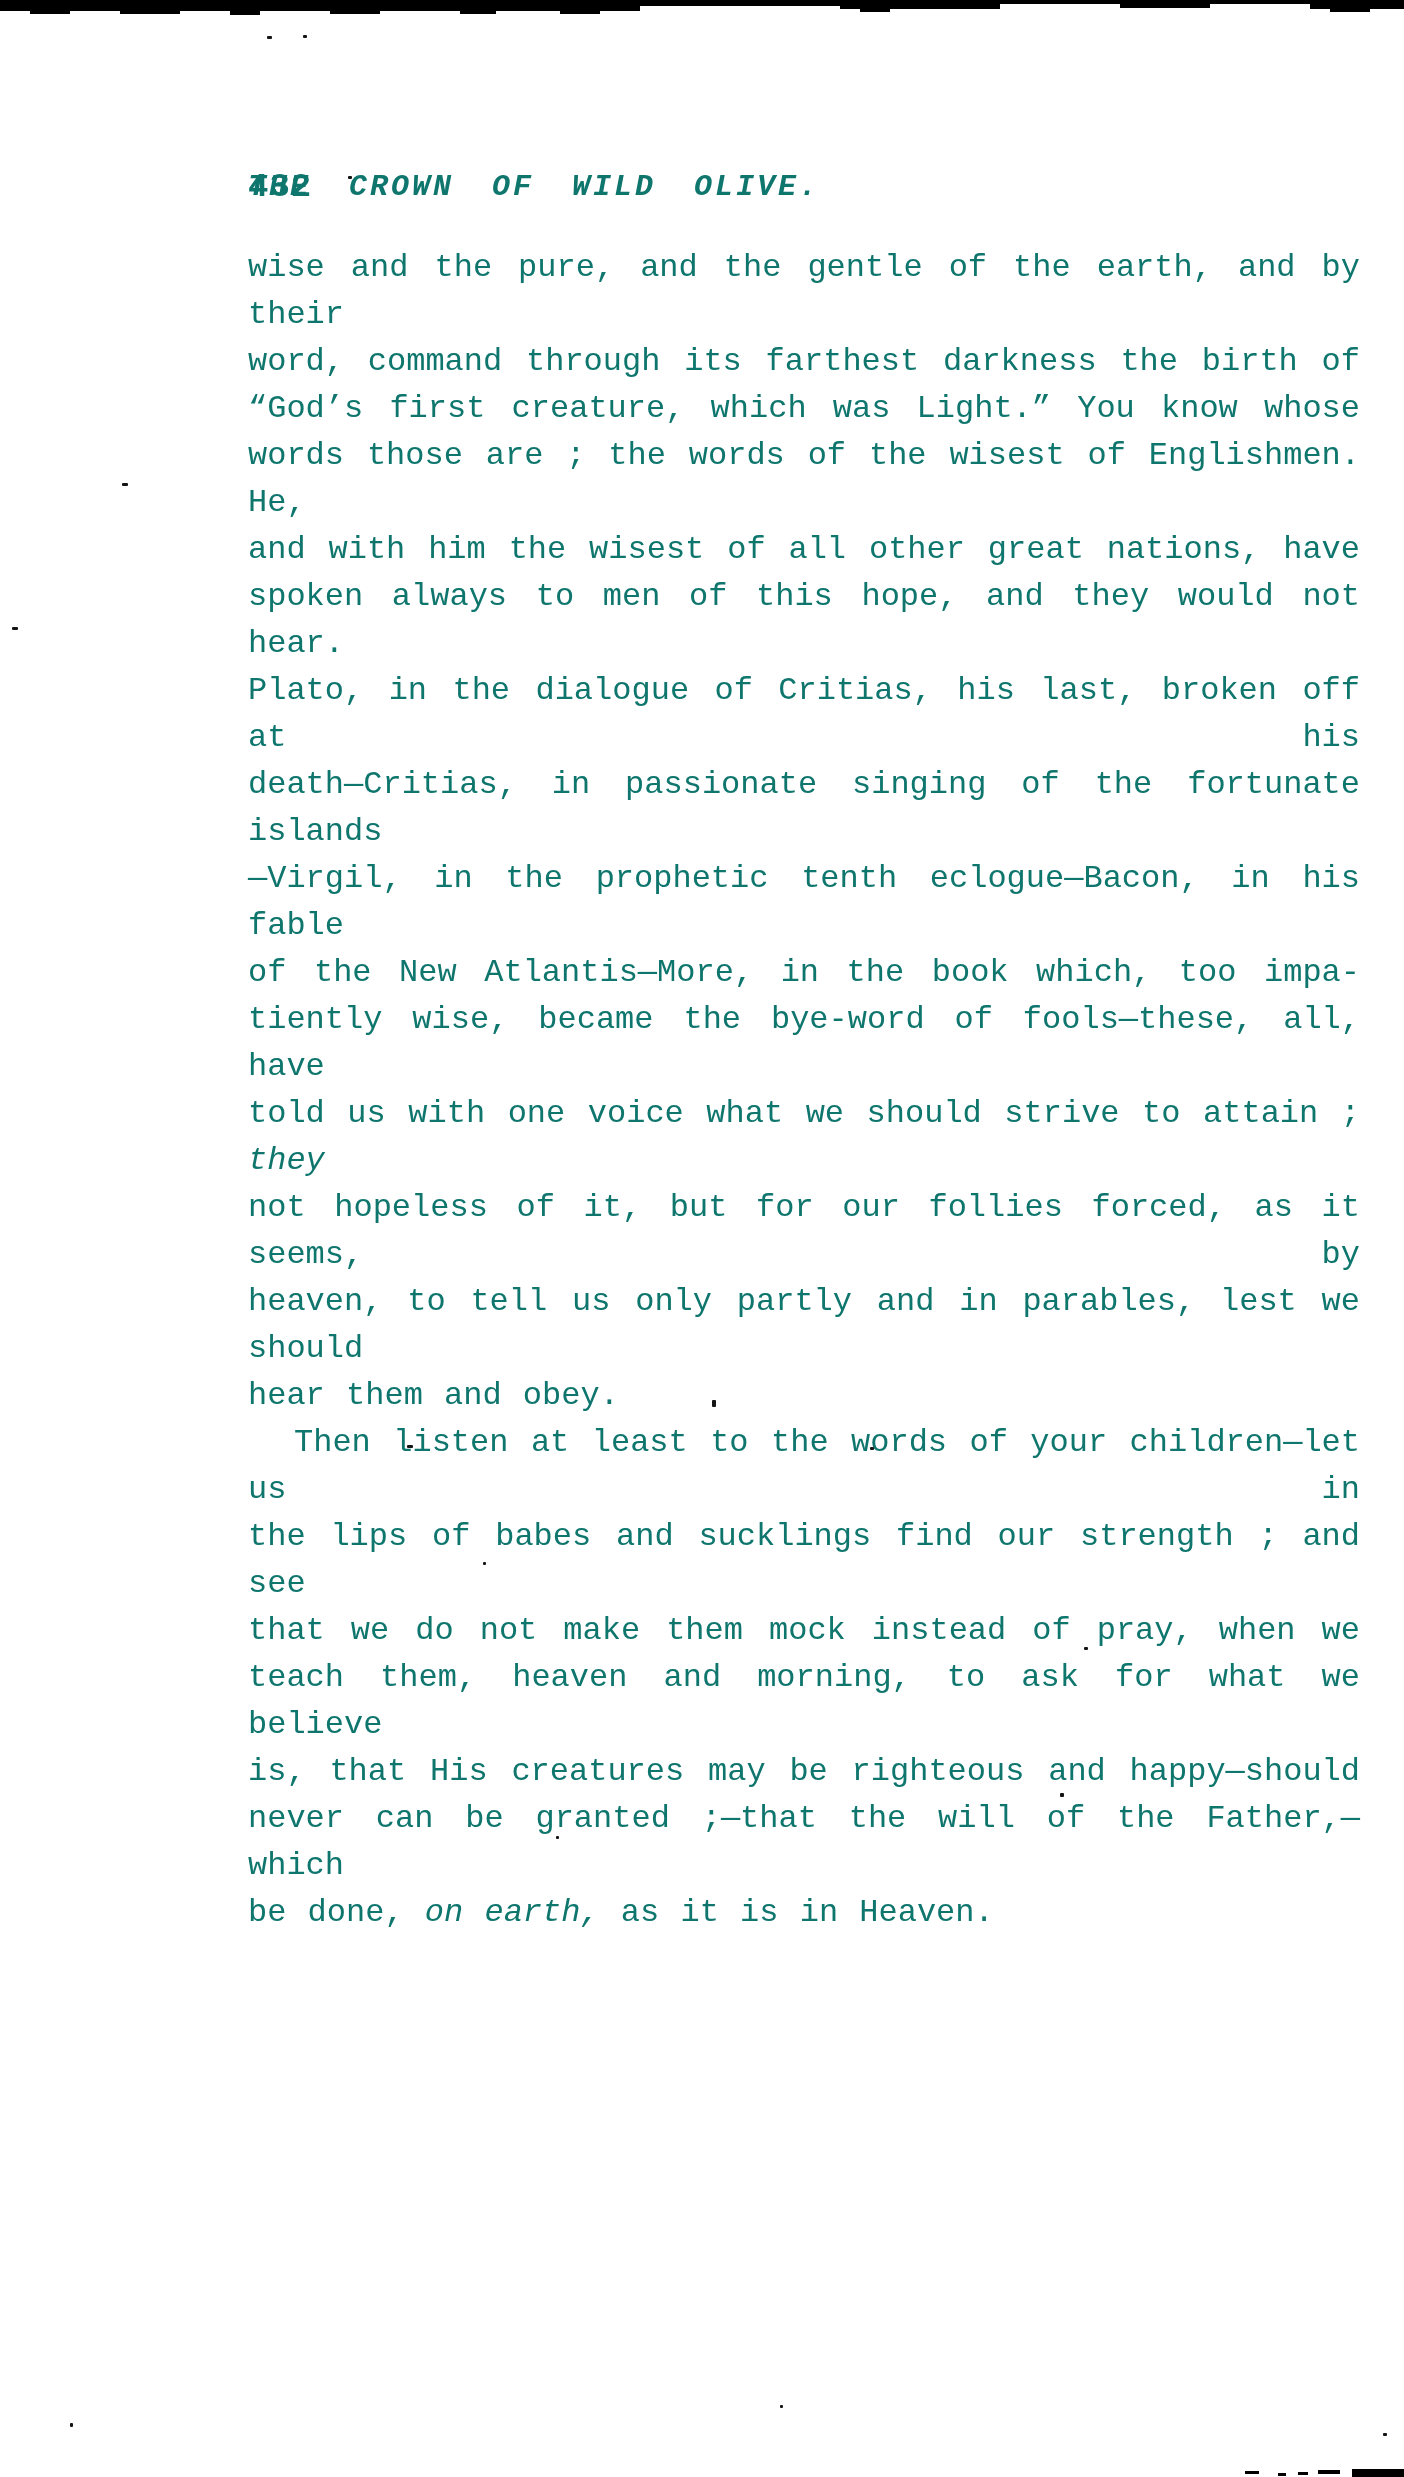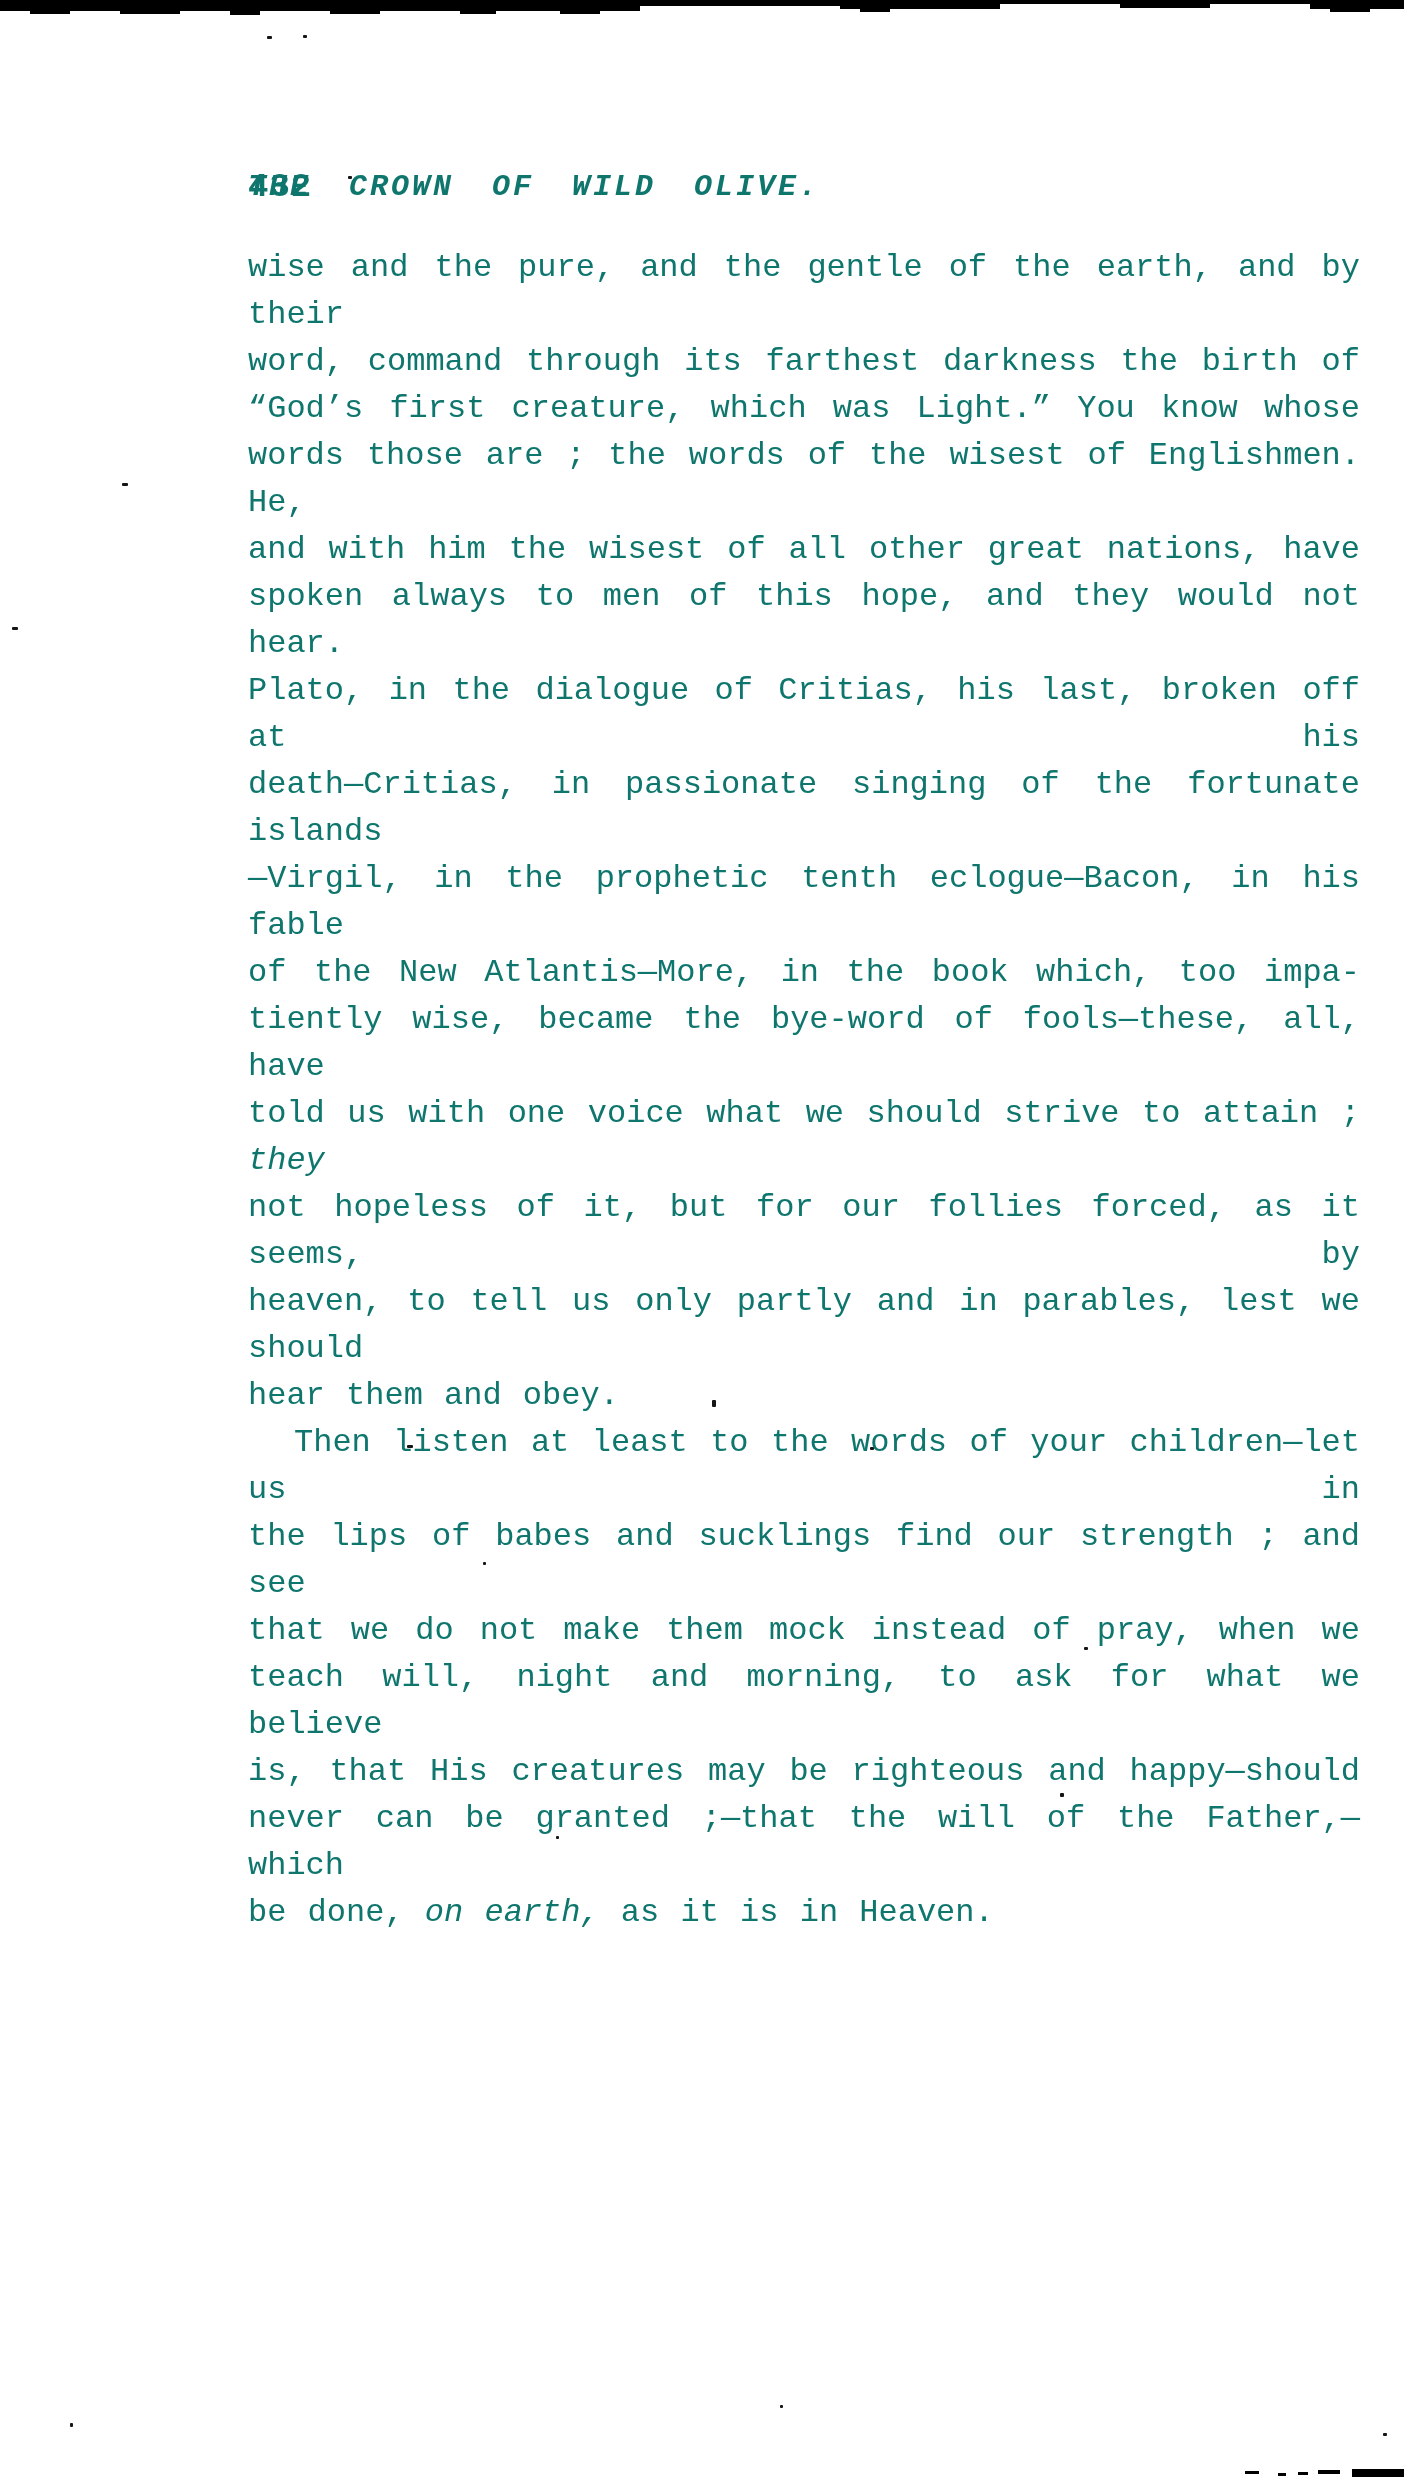--- a/index.html
+++ b/index.html
@@ -61,21 +61,21 @@
         <div class="line">tiently wise, became the bye-word of fools—these, all, have</div>
         <div class="line">told us with one voice what we should strive to attain ; <em>they</em></div>
         <div class="line">not hopeless of it, but for our follies forced, as it seems, by</div>
         <div class="line">heaven, to tell us only partly and in parables, lest we should</div>
         <div class="line last">hear them and obey.</div>
       </div>
       <div class="para indent">
         <div class="line">Then listen at least to the words of your children—let us in</div>
         <div class="line">the lips of babes and sucklings find our strength ; and see</div>
         <div class="line">that we do not make them mock instead of pray, when we</div>
-        <div class="line">teach will, night and morning, to ask for what we believe</div>
+        <div class="line">teach them, heaven and morning, to ask for what we believe</div>
         <div class="line">is, that His creatures may be righteous and happy—should</div>
         <div class="line">never can be granted ;—that the will of the Father,—which</div>
         <div class="line last">be done, <em>on earth,</em> as it is in Heaven.</div>
       </div>
     </div>
 
   <div id="specks">
       <div class="speck" style="left: 267px; top: 36px; width: 5px; height: 3px;"></div>
       <div class="speck" style="left: 303px; top: 35px; width: 4px; height: 3px;"></div>
       <div class="speck" style="left: 348px; top: 176px; width: 4px; height: 3px;"></div>

